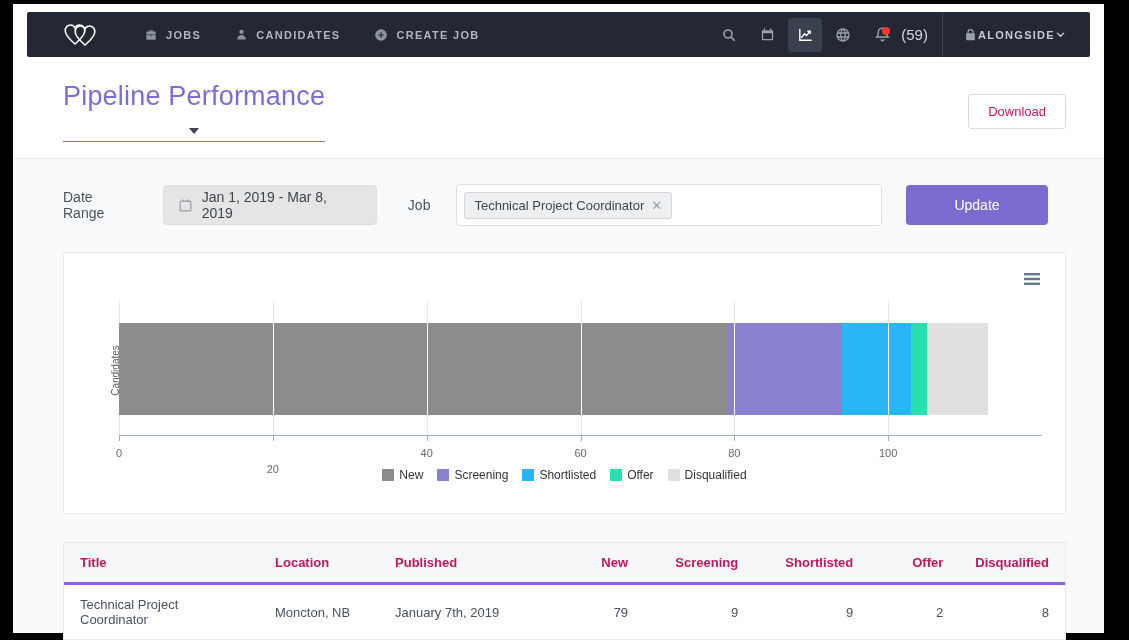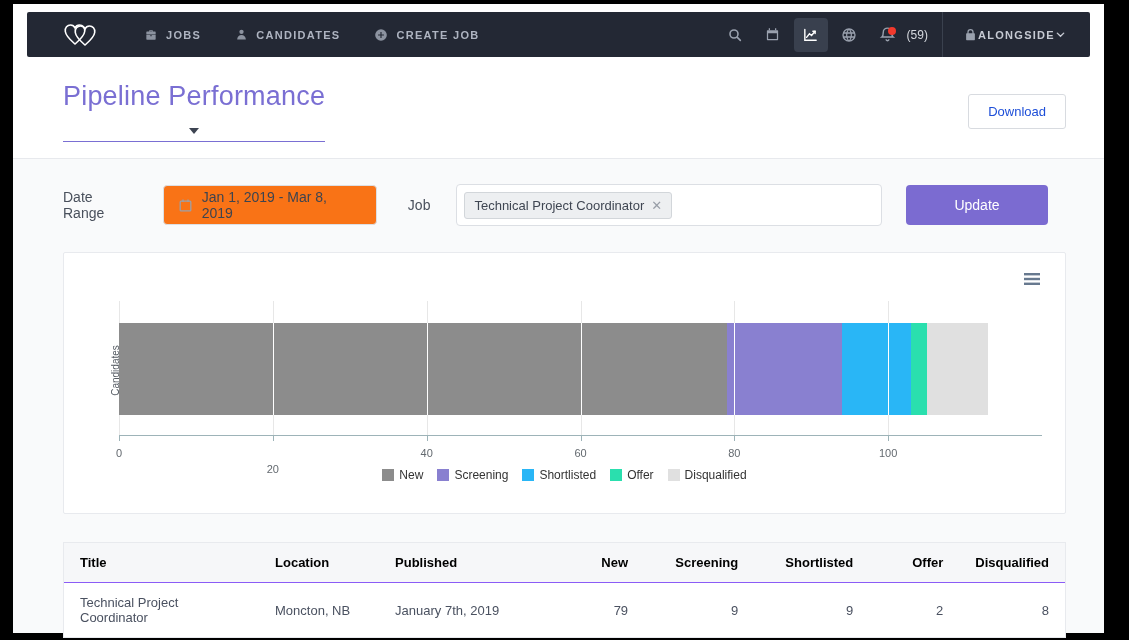--- a/index.html
+++ b/index.html
@@ -11,43 +11,43 @@
   .navbar { display:flex; align-items:center; margin:8px 14px 0 14px; height:45px;
     background:#232834; color:#aeb4c1; border-radius:2px; padding:0 10px 0 0; }
   .brand { padding:0 26px 0 34px; display:flex; align-items:center; }
   .nav-item { display:flex; align-items:center; gap:8px; padding:0 17px; font-size:11px;
     font-weight:700; letter-spacing:1.3px; color:#aeb4c1; cursor:pointer; height:100%; }
   .nav-right { margin-left:auto; display:flex; align-items:center; height:100%; }
   .icon-btn { display:flex; align-items:center; justify-content:center; width:34px; height:34px;
     margin:0 2px; cursor:pointer; color:#9aa1ae; position:relative; }
   .icon-btn.active { background:#39404e; border-radius:4px; color:#fff; }
   .notif { display:flex; align-items:center; gap:5px; margin:0 14px 0 6px; cursor:pointer; }
-  .notif-count { font-size:12px; color:#d4d7dd; }
+  .notif-count { font-size:15px; color:#d4d7dd; }
   .red-dot { position:absolute; top:6px; right:6px; width:8px; height:8px; border-radius:50%;
     background:#f2392c; }
   .nav-divider { width:1px; height:45px; background:#3a414e; margin-right:16px; }
   .account { display:flex; align-items:center; font-size:11px; font-weight:700;
     letter-spacing:1.3px; color:#c6cad3; cursor:pointer; padding:0 14px 0 4px; height:100%; }
 
   
   .header-row { display:flex; align-items:center; padding:24px 38px 16px 50px; background:#fff; }
   .page-title-wrap { display:flex; align-items:center; gap:12px; cursor:pointer;
     border-bottom:1px solid #7a6fd3; padding-bottom:7px;flex-direction:column; }
   .page-title { font-size:27px; color:#7a6fd3; font-weight:400; letter-spacing:.2px; }
   .caret-down { width:0; height:0; border-left:5px solid transparent; border-right:5px solid transparent;
     border-top:6px solid #3d4452; margin-top:4px; }
   .download-btn { margin-left:auto; background:#fff; border:1px solid #d8dbe0; border-radius:3px;
-    color:#1d4ed8; font-size:13px; padding:9px 19px; cursor:pointer; }
+    color:#be185d; font-size:13px; padding:9px 19px; cursor:pointer; }
 
   
   .section { background:#f9fafb; border-top:1px solid #e7e9ed; height:475px; }
 
   .filters { display:flex; align-items:center; padding:25px 56px 25px 50px; }
   .filter-label { font-size:14px; color:#49505c; }
-  .date-input { display:flex; align-items:center; gap:9px; background:#f97316; border:1px solid #dcdfe4;
+  .date-input { display:flex; align-items:center; gap:9px; background:#e5e5e5; border:1px solid #dcdfe4;
     border-radius:4px; height:40px; padding:0 14px; margin-left:28px; width:222px; cursor:pointer;
     justify-content:center; }
   .date-text { font-size:14px; color:#3d московsk4450; color:#3d4450; }
   .job-label { margin:0 0 0 31px; }
   .job-input { display:flex; align-items:center; background:#fff; border:1px solid #dcdfe4;
     border-radius:4px; height:42px; padding:0 7px; margin-left:26px; width:443px; cursor:text; }
   .job-tag { display:flex; align-items:center; gap:7px; background:#edeff1; border:1px solid #d2d6da;
     border-radius:3px; font-size:13px; color:#3f4652; padding:5px 9px; }
   .tag-x { color:#989ea7; font-size:13px; cursor:pointer; line-height:1; }
   .update-btn { margin-left:24px; background:#7b6bd1; border:none; border-radius:4px; color:#fff;
@@ -68,22 +68,22 @@
   .axis-tick { position:absolute; top:135px; width:1px; height:5px; background:#9db3b8; }
   .tick-label { position:absolute; top:146px; transform:translateX(-50%); font-size:11px; color:#63696f; }
   .legend { position:absolute; left:0; right:0; top:215px; display:flex; justify-content:center;
     gap:14px; }
   .legend-item { display:flex; align-items:center; gap:5px; font-size:12px; color:#333; cursor:pointer; }
   .swatch { width:12px; height:12px; }
 
   
   .table-card { margin:28px 38px 0 50px; background:#fff; border:1px solid #e8eaee; }
   table { width:100%; border-collapse:collapse; font-size:13px; }
-  th { background:#f6f7f9; color:#000000; font-weight:700; text-align:left; padding:12px 16px;
-    border-bottom:1px solid #8b5cf6; font-size:13px; }
+  th { background:#f6f7f9; color:#be185d; font-weight:700; text-align:left; padding:12px 16px;
+    border-bottom:3px solid #8b5cf6; font-size:13px; }
   td { color:#4a5160; padding:12px 16px; background:#fff; }
   th.num, td.num { text-align:right; }
   svg { display:block; }
 </style>
 </head>
 <body>
 
 <div class="page">
 
   <div class="navbar">

